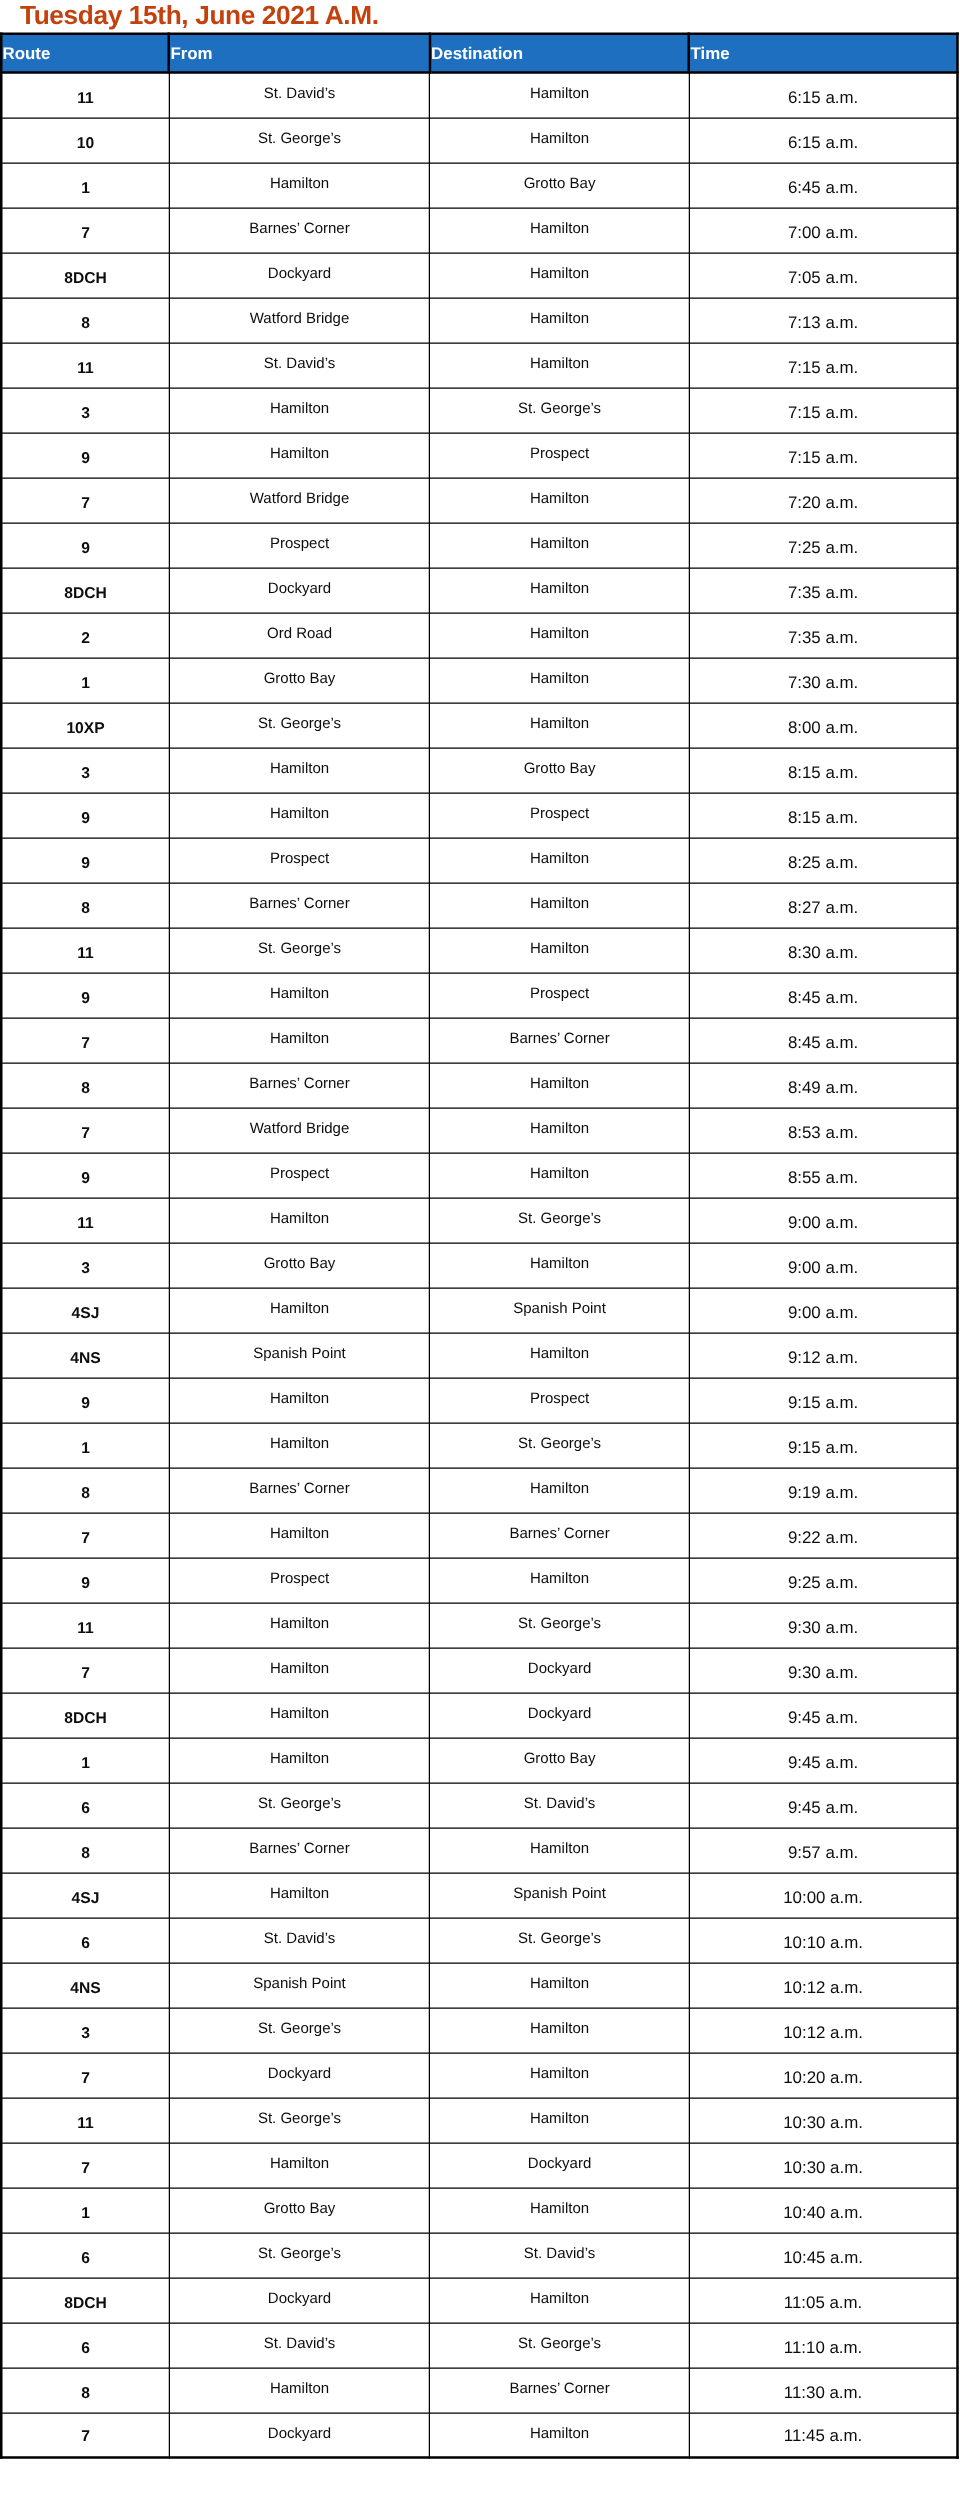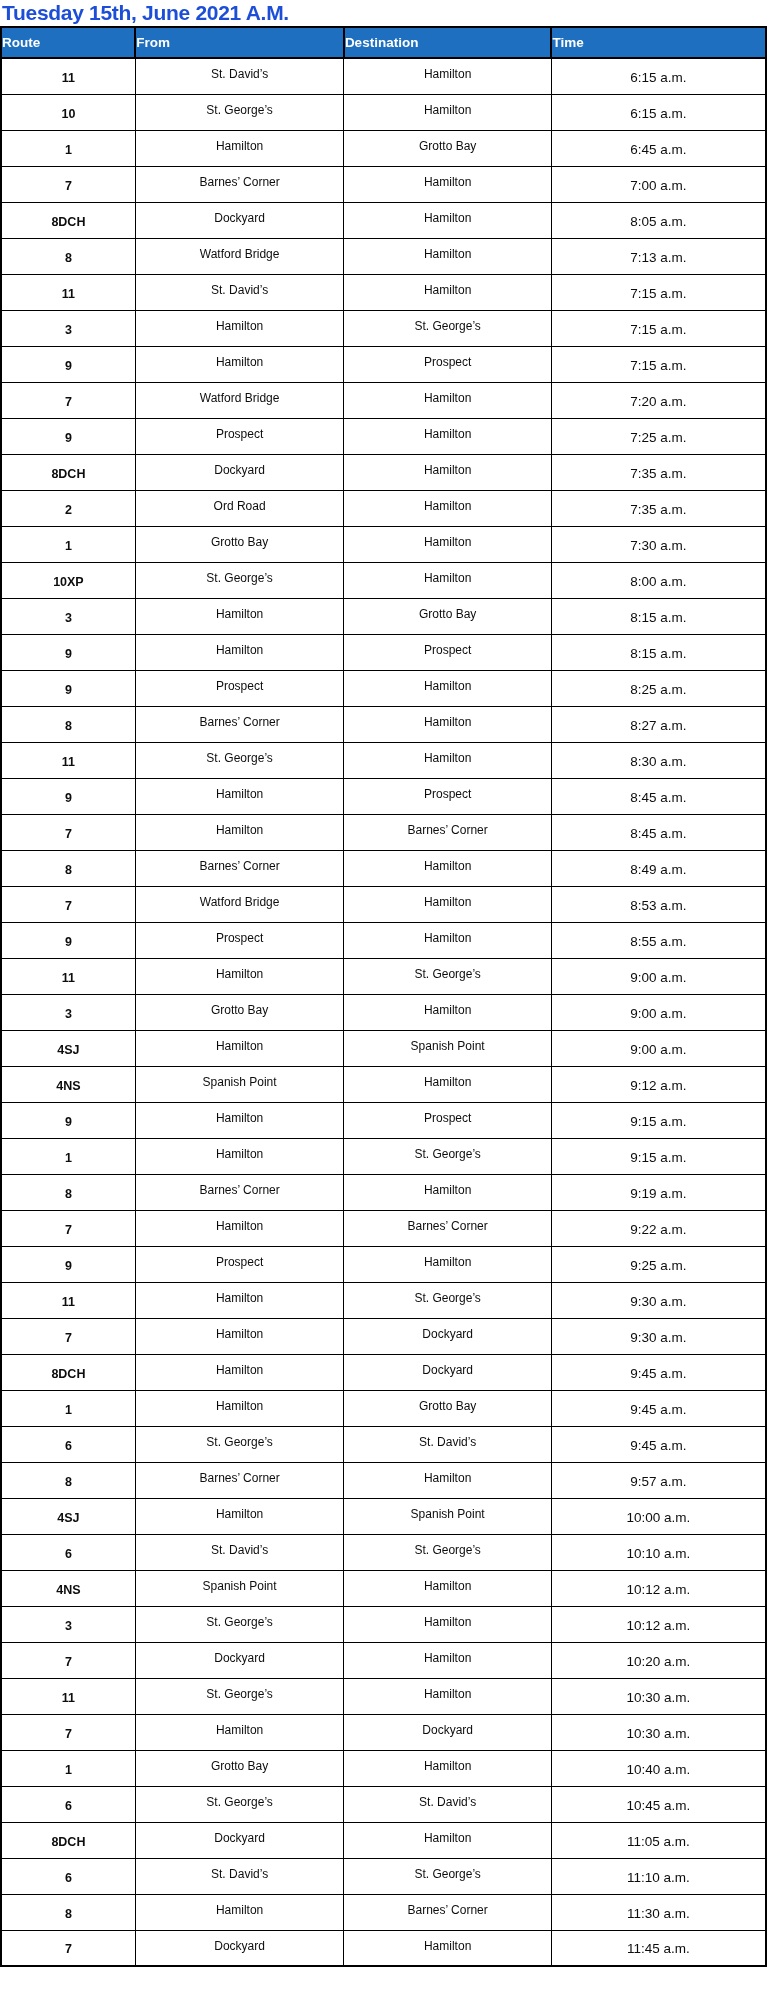--- a/index.html
+++ b/index.html
@@ -13,22 +13,22 @@
     color: #0d0d0d;
     height: 2007px;
     overflow: hidden;
   }
   .title {
     font-size: 21px;
     font-weight: 700;
     letter-spacing: -0.3px;
     line-height: 25px;
     height: 26px;
-    padding-left: 2px;
-    color: #1d4ed8;
+    padding-left: 16px;
+    color: #c2410c;
     white-space: nowrap;
   }
   table.schedule {
     border-collapse: collapse;
     table-layout: fixed;
     width: 767px;
     border: 2px solid #000000;
   }
   col.c-route { width: 134px; }
   col.c-from  { width: 208px; }
@@ -105,21 +105,21 @@
       <tr>
     <td class="route">7</td>
     <td class="from">Barnes’ Corner</td>
     <td class="dest">Hamilton</td>
     <td class="time">7:00 a.m.</td>
   </tr>
       <tr>
     <td class="route">8DCH</td>
     <td class="from">Dockyard</td>
     <td class="dest">Hamilton</td>
-    <td class="time">8:05 a.m.</td>
+    <td class="time">7:05 a.m.</td>
   </tr>
       <tr>
     <td class="route">8</td>
     <td class="from">Watford Bridge</td>
     <td class="dest">Hamilton</td>
     <td class="time">7:13 a.m.</td>
   </tr>
       <tr>
     <td class="route">11</td>
     <td class="from">St. David’s</td>

